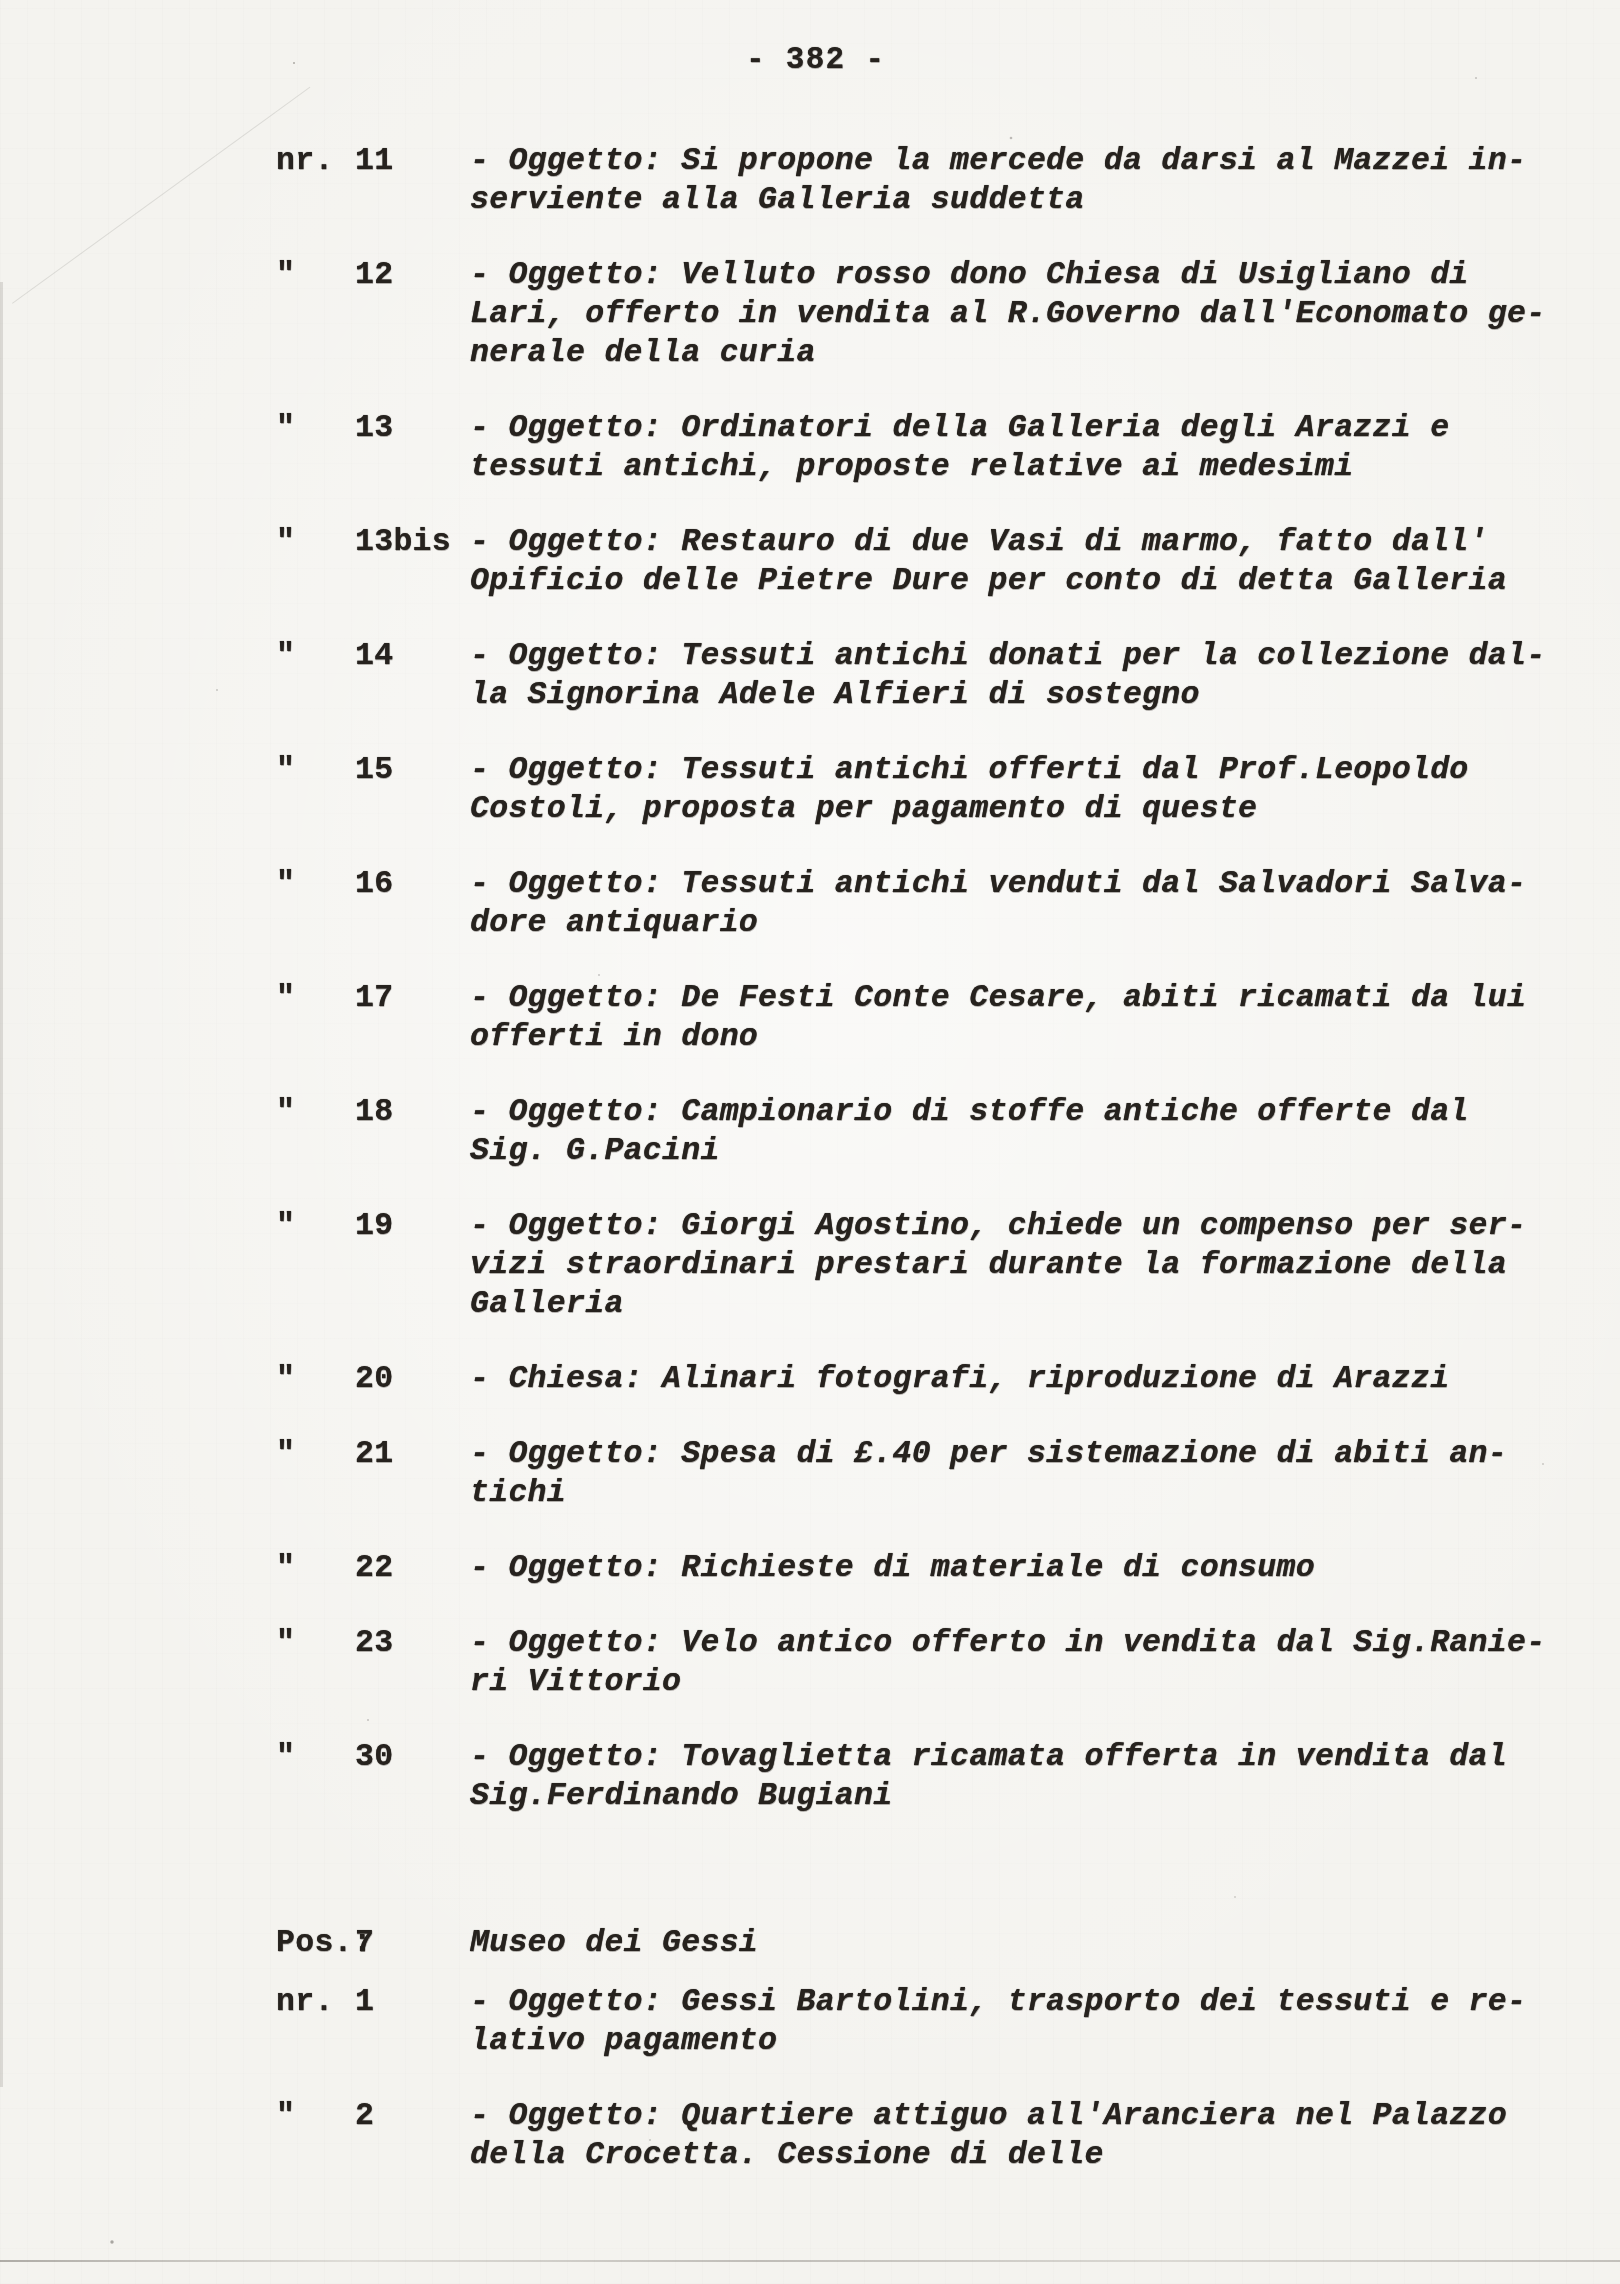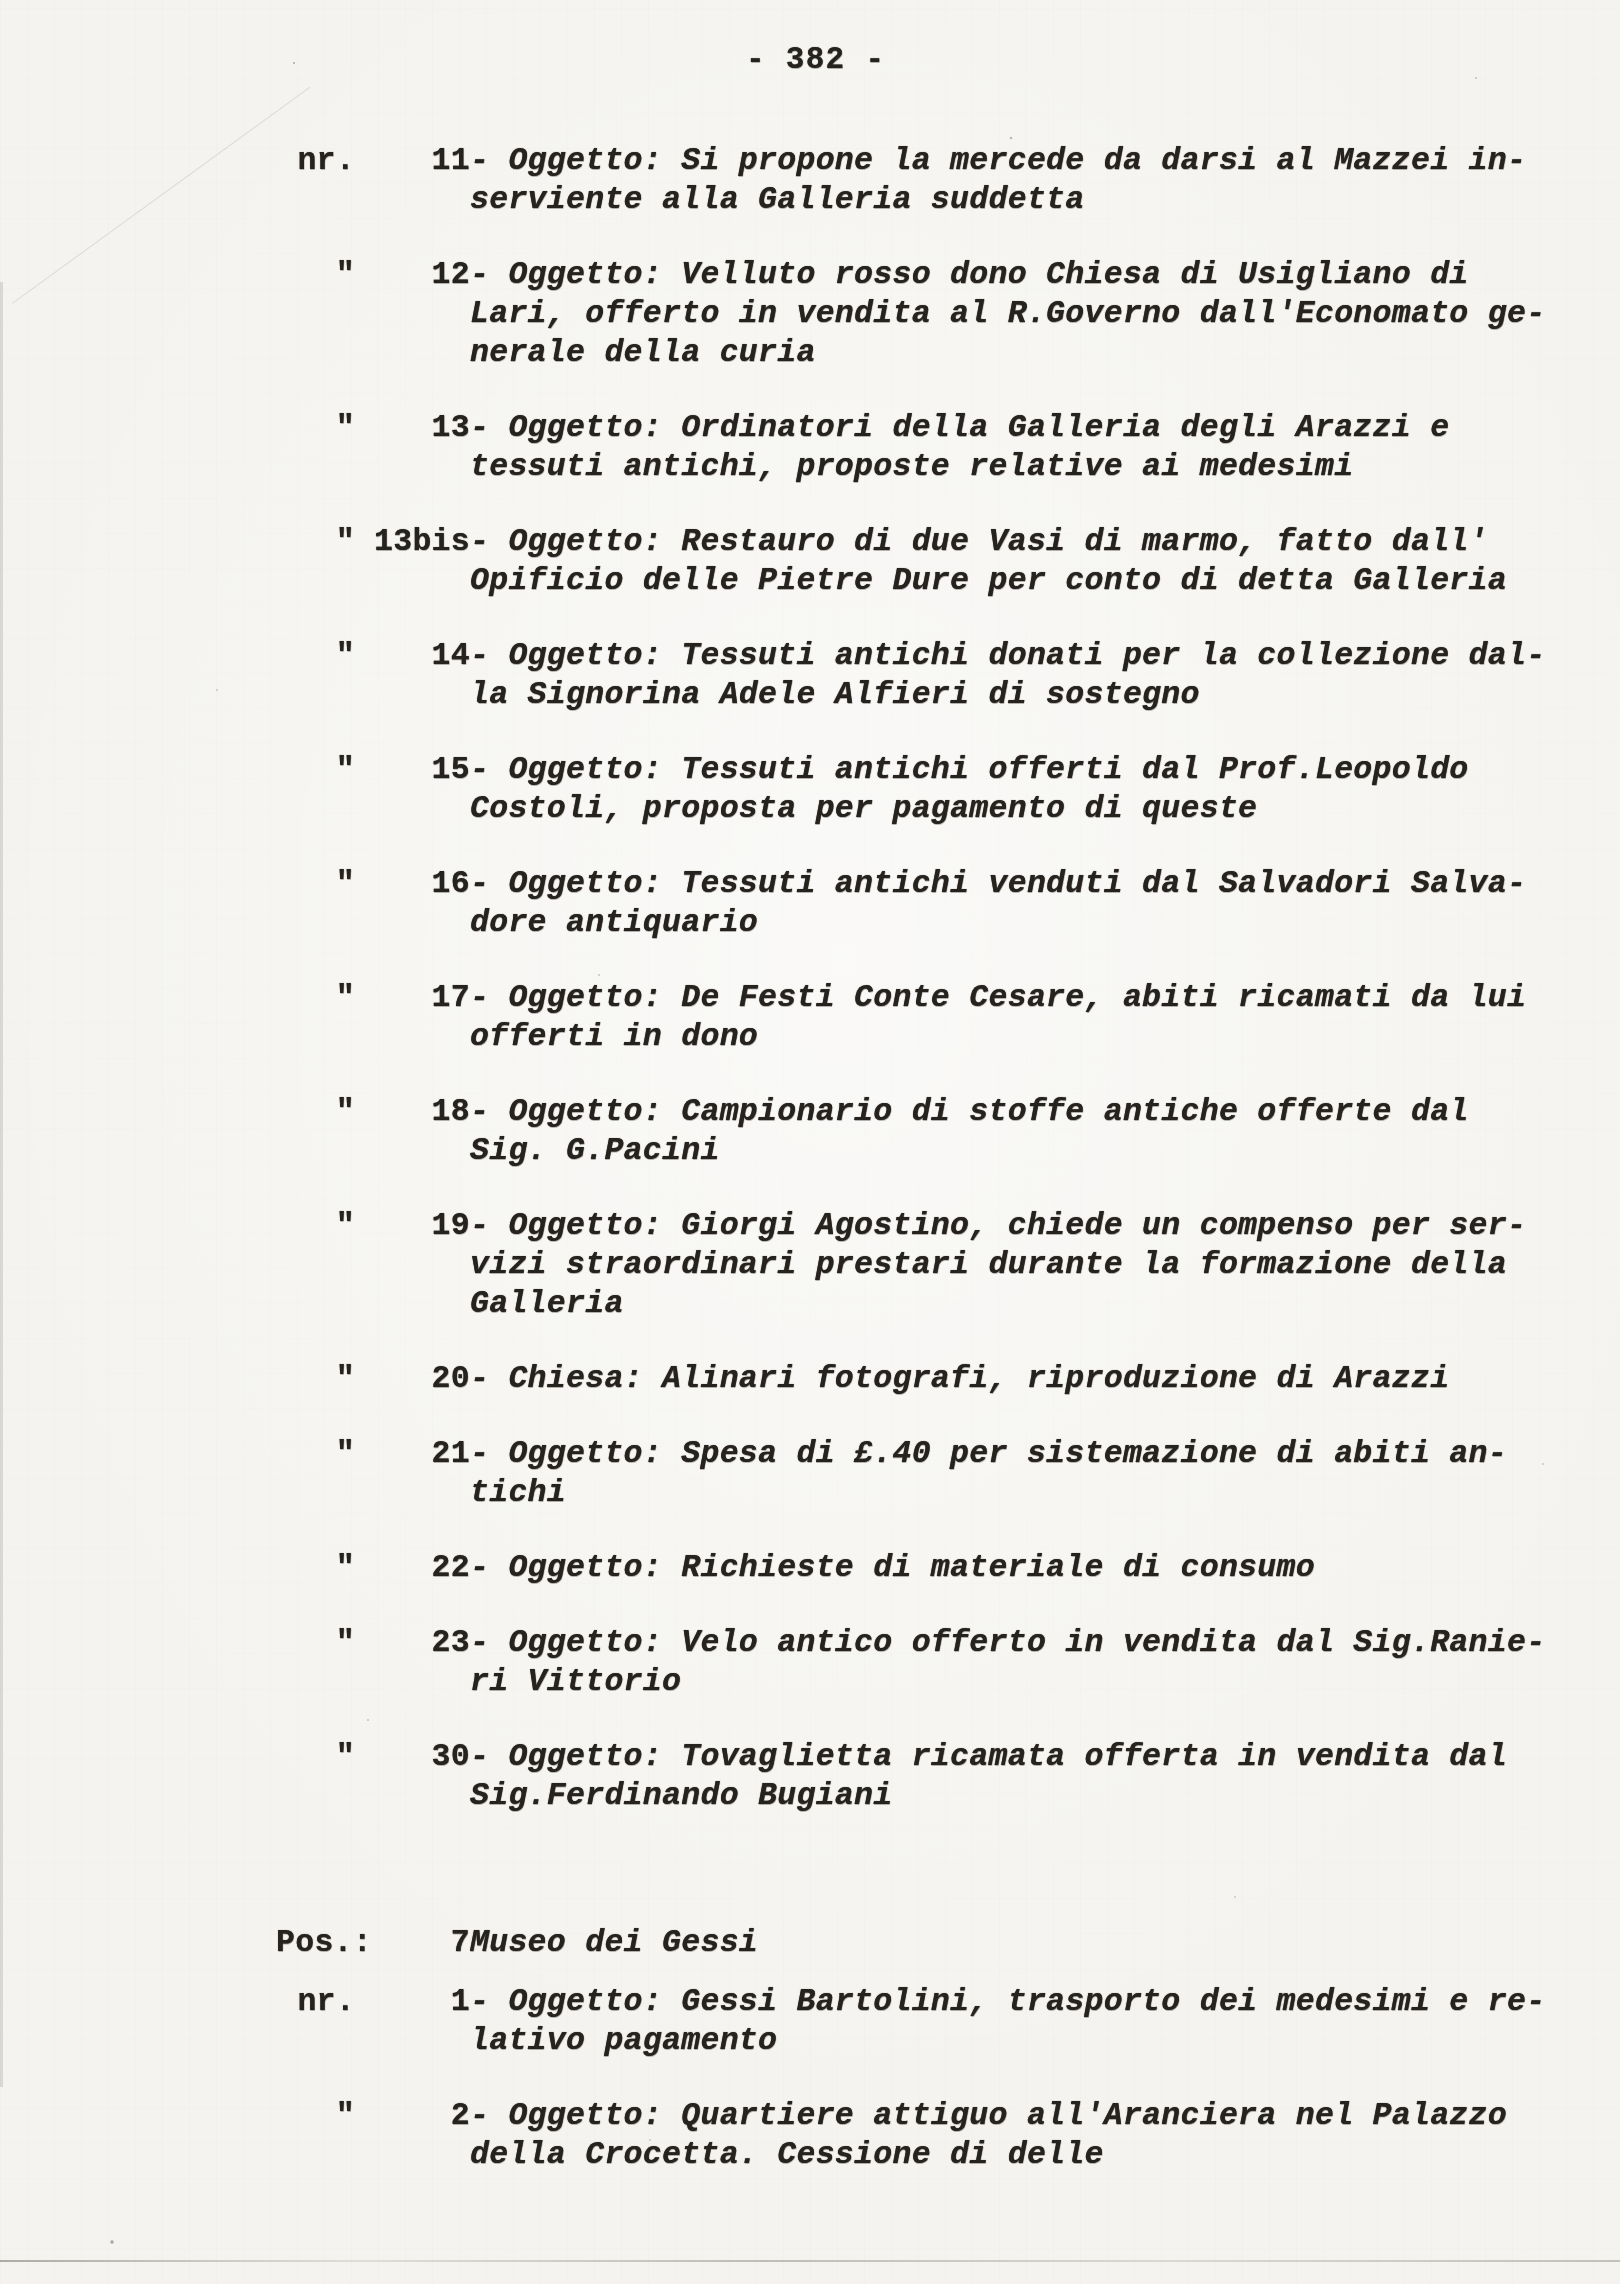--- a/index.html
+++ b/index.html
@@ -41,21 +41,21 @@
     line-height: 39px;
     letter-spacing: 0.3px;
   }
 
   .entry, .pos-header {
     display: grid;
     grid-template-columns: 79px 115px 1fr;
   }
   .entry { margin-bottom: 36px; }
 
-  .c-label, .c-num { text-align: right; white-space: pre; }
+  .c-label, .c-num { text-align: left; white-space: pre; }
   .c-text { min-width: 0; }
   .line { white-space: pre; font-style: italic; }
 
   .section-museo { padding-top: 72px; }
   .pos-header { margin-bottom: 19.7px; }
 
   
   .bottom-scan-line {
     position: absolute;
     left: 0; top: 2260px;
@@ -250,21 +250,21 @@
     <div class="pos-header">
       <div class="c-label">Pos.:</div>
       <div class="c-num">7</div>
       <div class="c-text line">Museo dei Gessi</div>
     </div>
 
     <div class="entry">
       <div class="c-label">nr.</div>
       <div class="c-num">1</div>
       <div class="c-text">
-        <div class="line">- Oggetto: Gessi Bartolini, trasporto dei medesimi e re-</div>
+        <div class="line">- Oggetto: Gessi Bartolini, trasporto dei tessuti e re-</div>
         <div class="line">lativo pagamento</div>
       </div>
     </div>
 
     <div class="entry">
       <div class="c-label">"</div>
       <div class="c-num">2</div>
       <div class="c-text">
         <div class="line">- Oggetto: Quartiere attiguo all'Aranciera nel Palazzo</div>
         <div class="line">della Crocetta. Cessione di delle</div>

